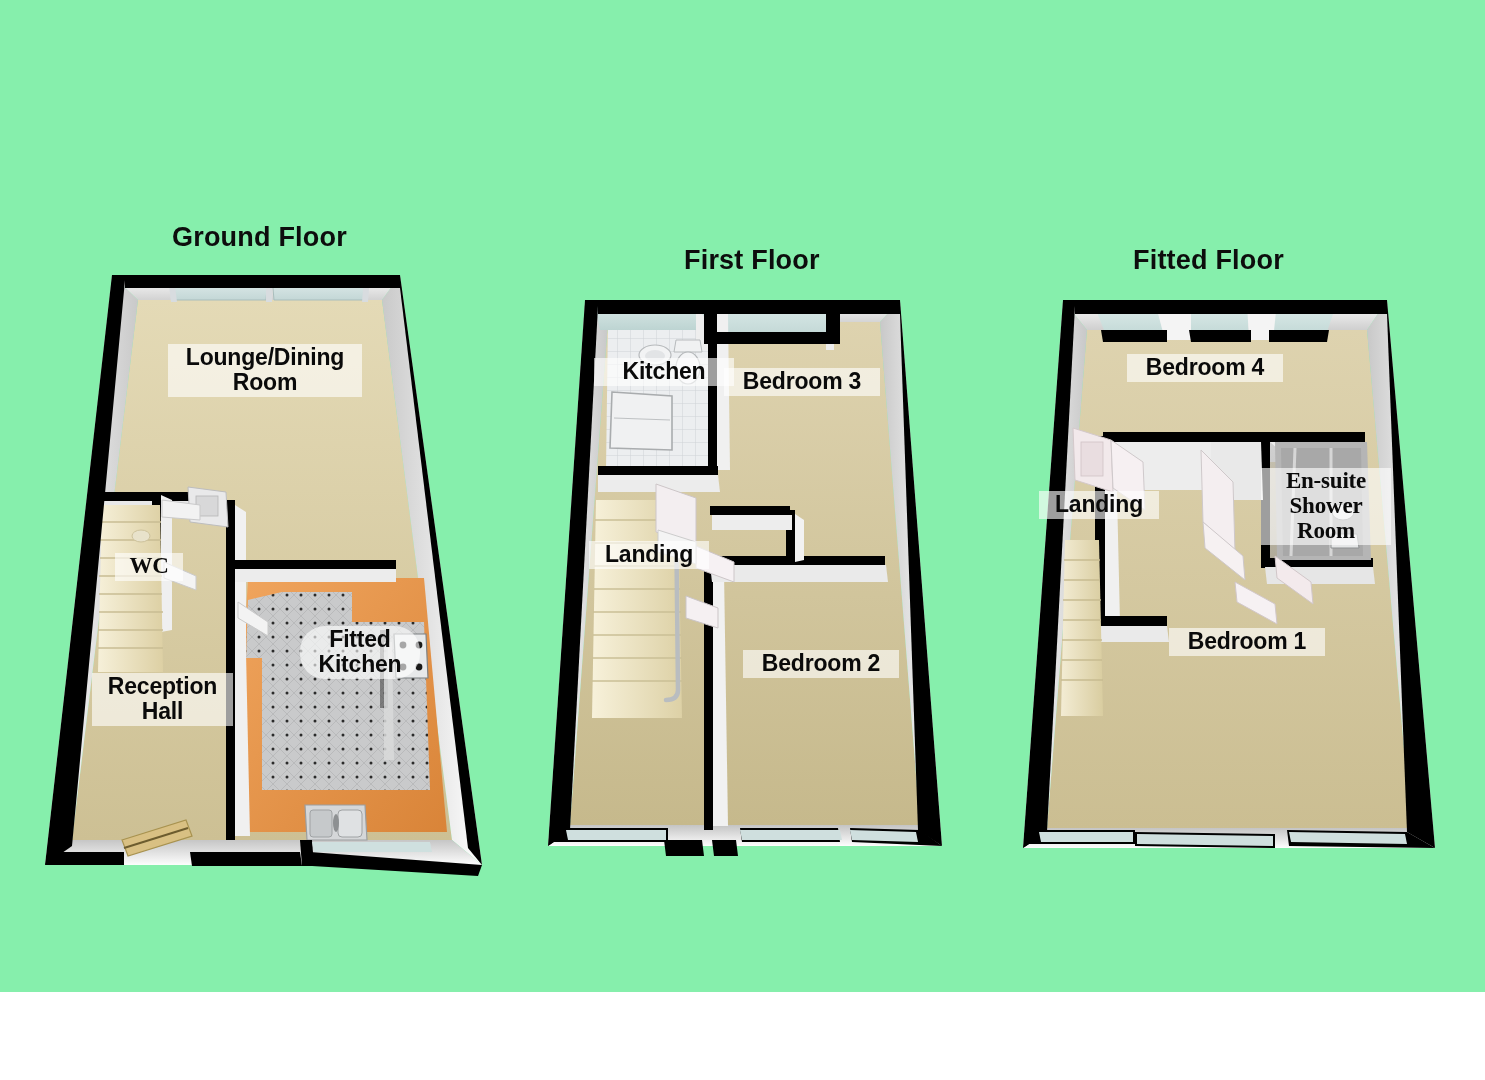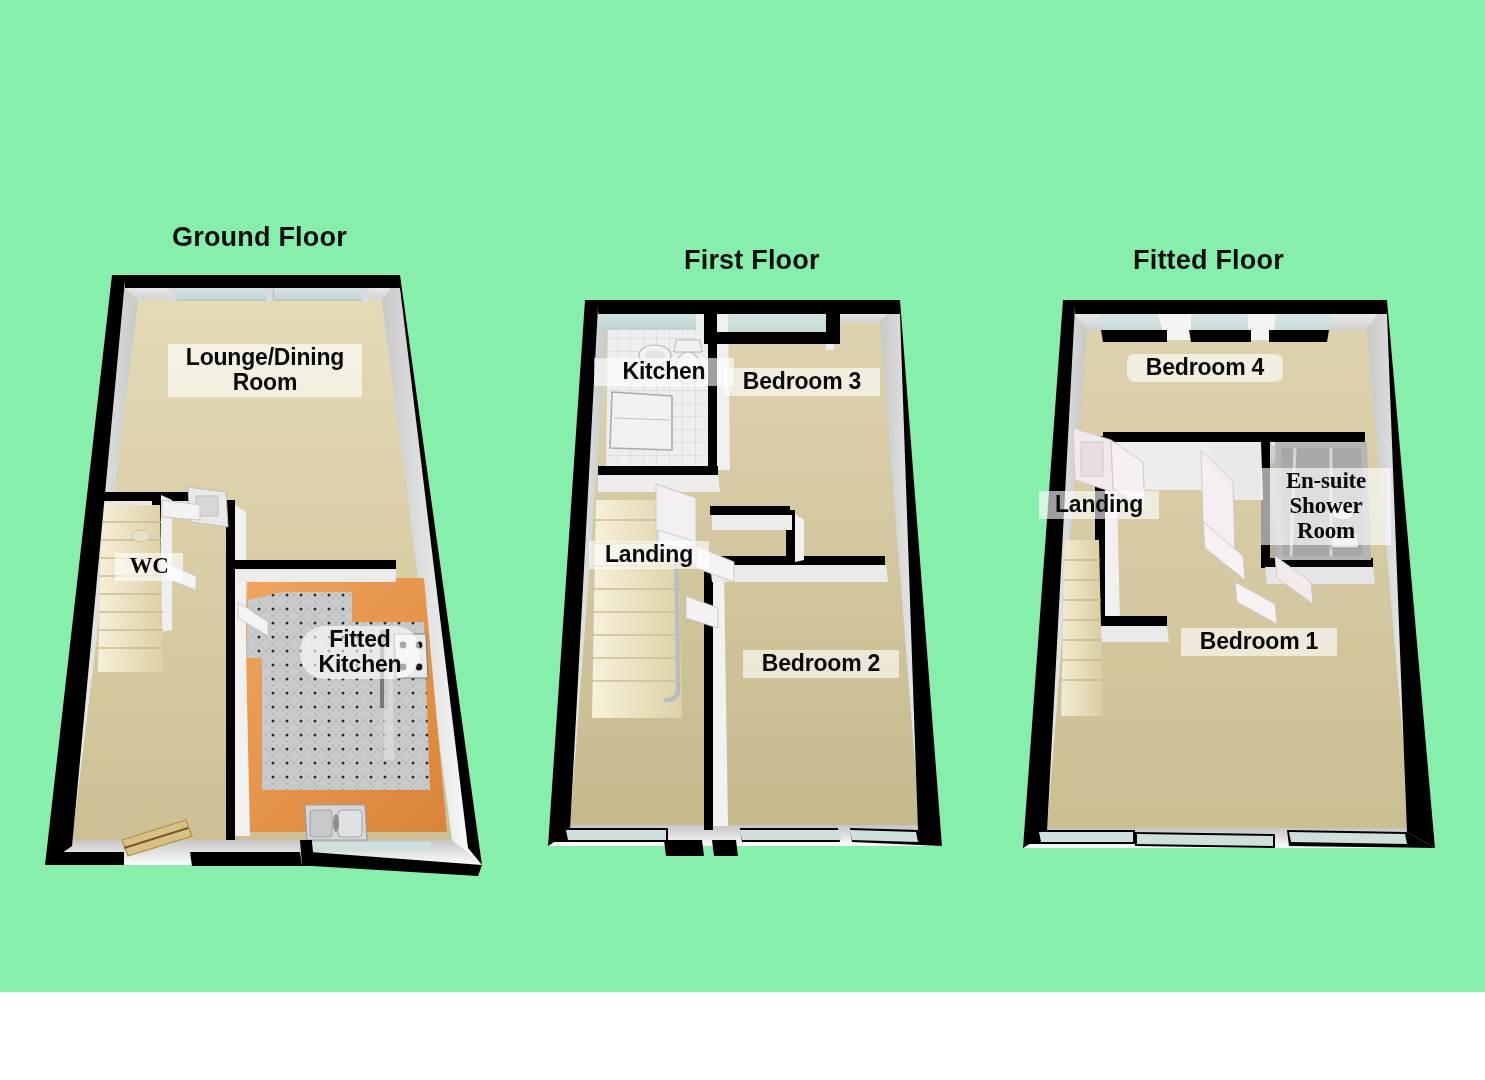--- a/index.html
+++ b/index.html
@@ -212,20 +212,22 @@
       </g>
 
       <polygon points="312,842 430,842 432,852 314,852" fill="#cfe0df"></polygon>
     </svg>
 
     <div class="room-label" style="left:168px; top:344px; width:182px;">Lounge/Dining
 Room</div>
 
     <div class="room-label" style="left:115px; top:553px; width:56px;font-family:Liberation Serif, serif;">WC</div>
 
+    <div class="room-label" style="left:92px; top:673px; width:129px;">Reception
+Hall</div>
 
     <div class="room-label" style="left:300px; top:626px; width:108px;border-radius:25px;">Fitted
 Kitchen</div>
   </div>
 
   <div class="floor-block" style="left:500px; top:0px; width:480px; height:920px;">
 
     <div class="floor-title" style="left:172px; top:245px;margin-left:12px;">First Floor</div>
 
     <svg class="floor-svg" width="480" height="920" viewBox="0 0 480 920">
@@ -500,24 +502,24 @@
         <polygon points="312,830 432,832 460,848 314,846" fill="#000"></polygon>
       </g>
 
       <g>
         <polygon points="64,832 158,832 158,842 66,842" fill="#cfdfde"></polygon>
         <polygon points="162,834 298,836 298,846 162,844" fill="#cfdfde"></polygon>
         <polygon points="314,832 430,834 432,844 316,842" fill="#cfdfde"></polygon>
       </g>
     </svg>
 
-    <div class="room-label" style="left:152px; top:354px; width:144px;border-radius:8px;">Bedroom 4</div>
+    <div class="room-label" style="left:152px; top:354px; width:144px;">Bedroom 4</div>
 
     <div class="room-label" style="left:64px; top:491px; width:108px;">Landing</div>
 
     <div class="room-label" style="left:286px; top:468px; width:118px;font-family:Liberation Serif, serif;">En-suite
 Shower
 Room</div>
 
-    <div class="room-label" style="left:206px; top:628px; width:144px;">Bedroom 1</div>
+    <div class="room-label" style="left:194px; top:628px; width:144px;">Bedroom 1</div>
   </div>
 
 </div>
 
 </body></html>

